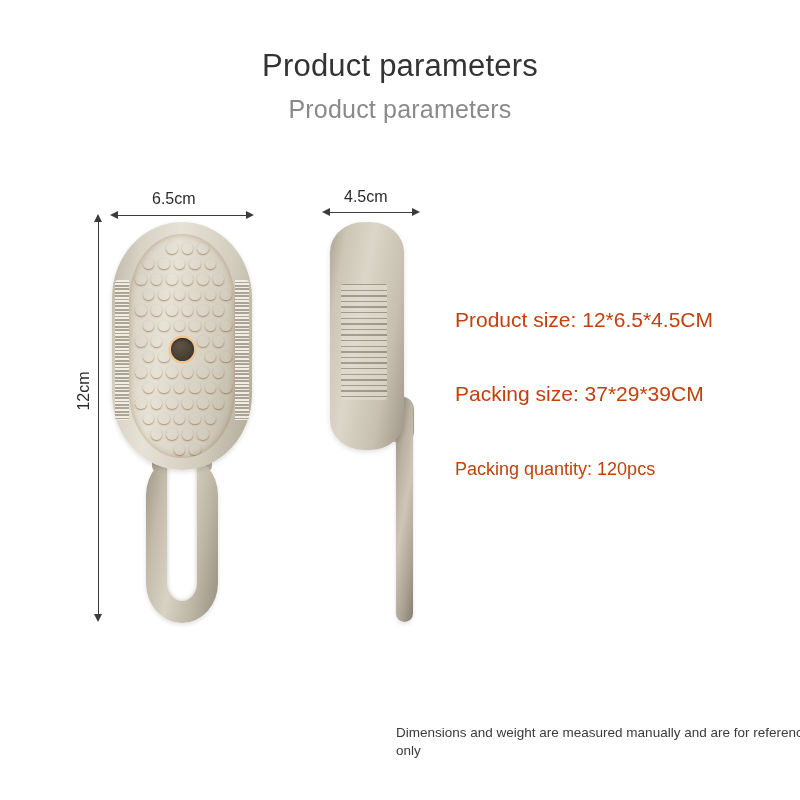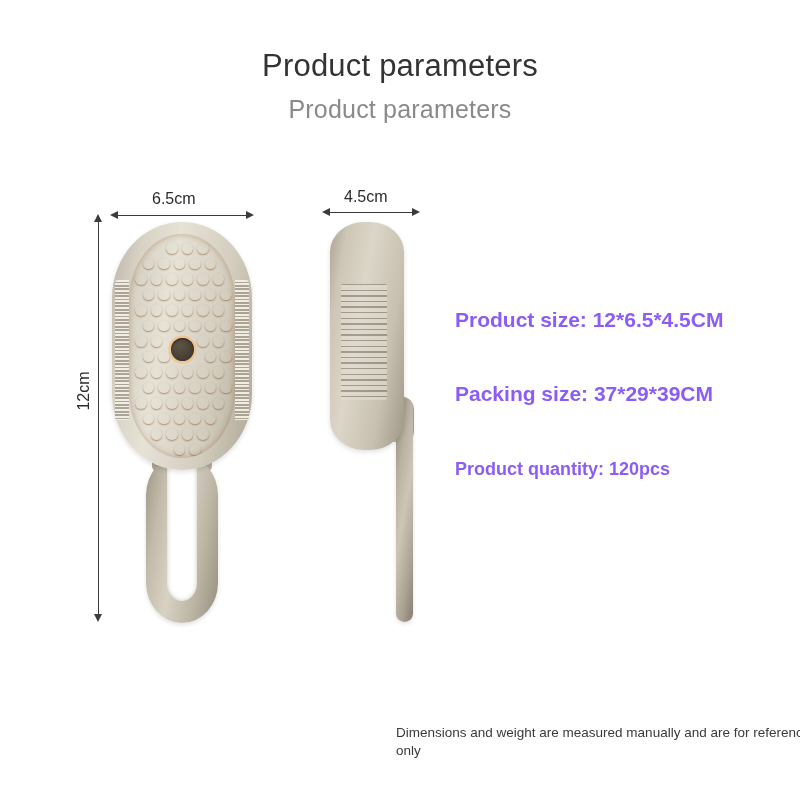--- a/index.html
+++ b/index.html
@@ -40,22 +40,22 @@
     text-align: center;
     font-size: 25px;
     font-weight: 400;
     color: #8a8a8a;
     letter-spacing: 0.2px;
   }
 
   
   .spec-line {
     position: absolute;
-    font-weight: 700;
-    color: #8b5cf6;
+    font-weight: 400;
+    color: #c2410c;
     white-space: nowrap;
   }
   .spec-1 { left: 455px; top: 308px; font-size: 21px; }
   .spec-2 { left: 455px; top: 382px; font-size: 21px; }
   .spec-3 { left: 455px; top: 459px; font-size: 18px; }
 
   .footer-note {
     position: absolute;
     left: 368px;
     top: 724px;
@@ -449,17 +449,17 @@
         <div class="bristle" style="top: 197.4px; left: 7.31052px; width: 28.6895px;"></div>
         <div class="bristle" style="top: 206.8px; left: 9.15296px; width: 26.847px;"></div>
       </div>
     <div class="side-body">
       <div class="side-ridges"></div>
     </div>
   </div>
 
   <div class="spec-line spec-1">Product size: 12*6.5*4.5CM</div>
   <div class="spec-line spec-2">Packing size: 37*29*39CM</div>
-  <div class="spec-line spec-3">Product quantity: 120pcs</div>
+  <div class="spec-line spec-3">Packing quantity: 120pcs</div>
 
   <div class="footer-note">Dimensions and weight are measured manually and are for reference only</div>
 
 </div>
 
 </body></html>

